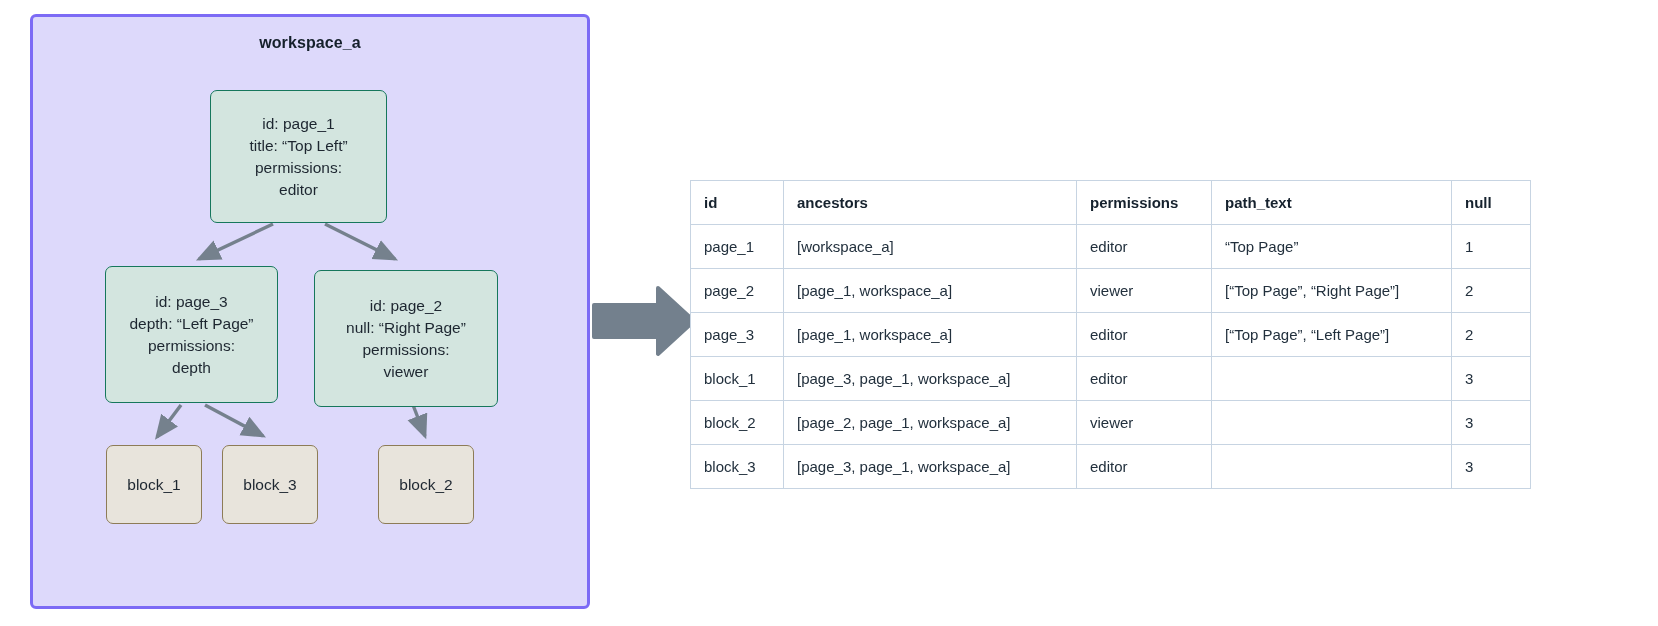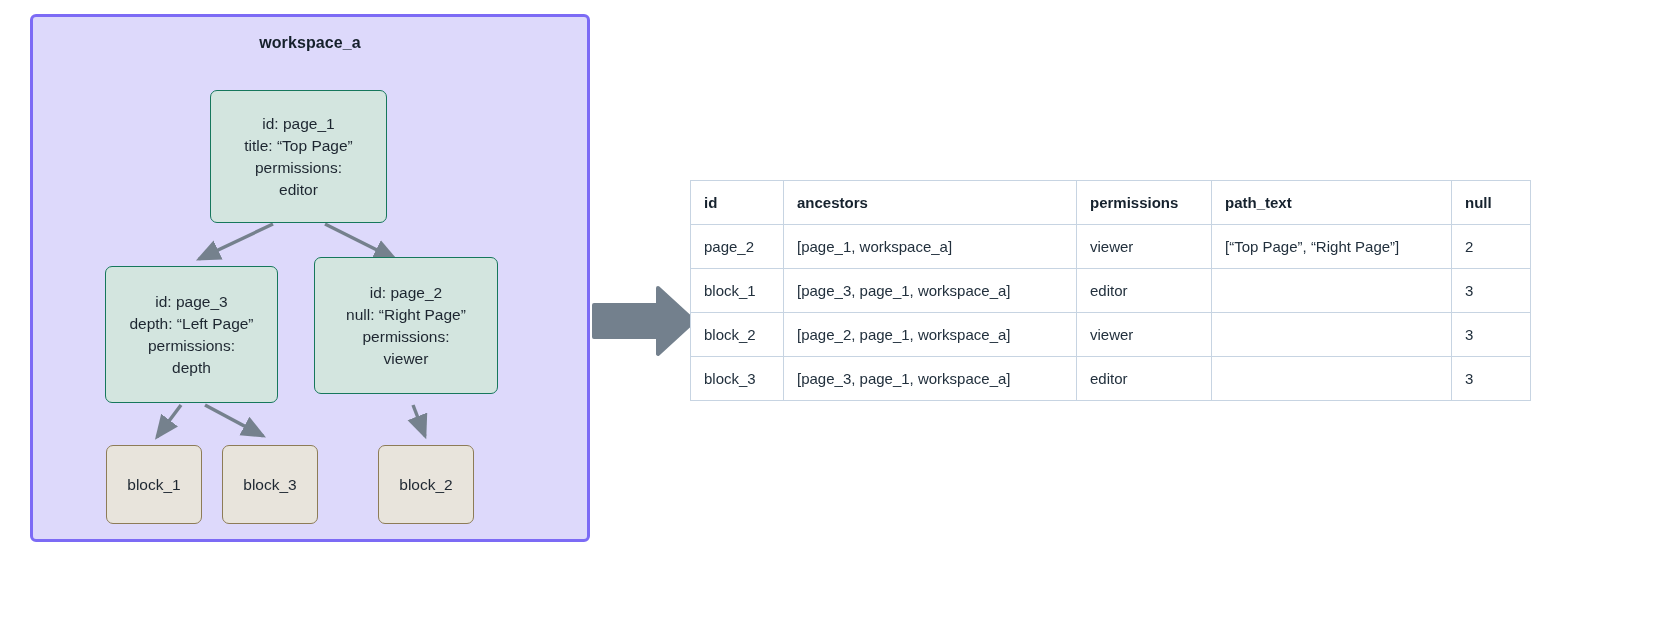--- a/index.html
+++ b/index.html
@@ -16,21 +16,21 @@
     font-family: "Liberation Sans", "DejaVu Sans", sans-serif;
     color: #1f2430;
   }
 
   
   #workspace-container {
     position: absolute;
     left: 30px;
     top: 14px;
     width: 560px;
-    height: 528px;
+    height: 595px;
     box-sizing: border-box;
     background: #ddd9fb;
     border: 3px solid #7c6bf5;
     border-radius: 6px;
   }
   #workspace-title {
     position: absolute;
     left: 0;
     top: 17px;
     width: 100%;
@@ -60,21 +60,21 @@
   .node.block {
     background: #e8e4dc;
     border: 1.6px solid #8d7c57;
     font-size: 15.5px;
     color: #1d2630;
   }
   .node .line { display: block; white-space: nowrap; }
 
   #node-page_1 { left: 177px; top: 73px;  width: 177px; height: 133px; }
   #node-page_3 { left: 72px;  top: 249px; width: 173px; height: 137px; }
-  #node-page_2 { left: 281px; top: 240px; width: 184px; height: 137px; }
+  #node-page_2 { left: 281px; top: 253px; width: 184px; height: 137px; }
   #node-block_1 { left: 73px;  top: 428px; width: 96px;  height: 79px; }
   #node-block_3 { left: 189px; top: 428px; width: 96px;  height: 79px; }
   #node-block_2 { left: 345px; top: 428px; width: 96px;  height: 79px; }
 
   #edges {
     position: absolute;
     left: 0; top: 0;
     width: 560px; height: 595px;
     pointer-events: none;
   }
@@ -140,21 +140,21 @@
       <path d="M240,207 L166,242"></path>
       <path d="M292,207 L362,242"></path>
       <path d="M148,388 L124,420"></path>
       <path d="M172,388 L230,419"></path>
       <path d="M380,388 L392,419"></path>
     </g>
   </svg>
 
   <div class="node page" id="node-page_1">
     <span class="line">id: page_1</span>
-    <span class="line">title: “Top Page”</span>
+    <span class="line">title: “Top Left”</span>
     <span class="line">permissions:</span>
     <span class="line">editor</span>
   </div>
 
   <div class="node page" id="node-page_3">
     <span class="line">id: page_3</span>
     <span class="line">depth: “Left Page”</span>
     <span class="line">permissions:</span>
     <span class="line">depth</span>
   </div>
@@ -196,27 +196,41 @@
       <tr>
         <th>id</th>
         <th>ancestors</th>
         <th>permissions</th>
         <th>path_text</th>
         <th>null</th>
       </tr>
     </thead>
     <tbody>
       <tr>
+        <td>page_1</td>
+        <td>[workspace_a]</td>
+        <td>editor</td>
+        <td>“Top Page”</td>
+        <td>1</td>
+      </tr>
+      <tr>
         <td>page_2</td>
         <td>[page_1, workspace_a]</td>
         <td>viewer</td>
         <td>[“Top Page”, “Right Page”]</td>
         <td>2</td>
       </tr>
       <tr>
+        <td>page_3</td>
+        <td>[page_1, workspace_a]</td>
+        <td>editor</td>
+        <td>[“Top Page”, “Left Page”]</td>
+        <td>2</td>
+      </tr>
+      <tr>
         <td>block_1</td>
         <td>[page_3, page_1, workspace_a]</td>
         <td>editor</td>
         <td></td>
         <td>3</td>
       </tr>
       <tr>
         <td>block_2</td>
         <td>[page_2, page_1, workspace_a]</td>
         <td>viewer</td>

